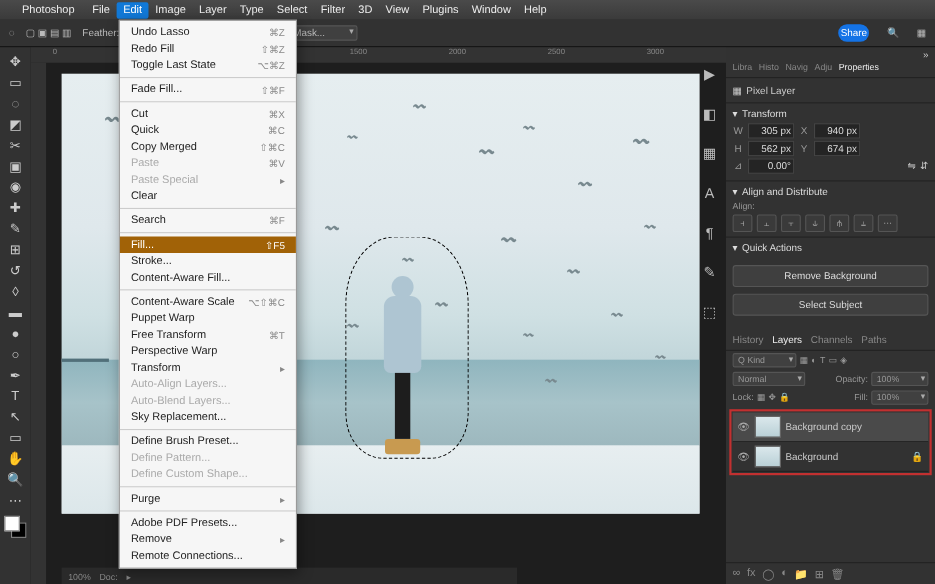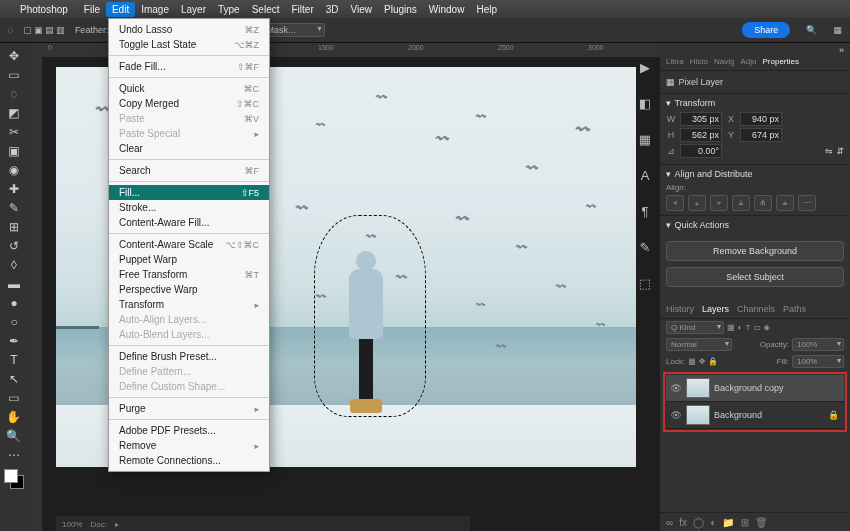--- a/index.html
+++ b/index.html
@@ -4,21 +4,21 @@
 <style>
   html,body{margin:0;padding:0;width:850px;height:531px;background:#1b1b1b;font-family:Helvetica,Arial,sans-serif;font-size:10px;color:#ccc;overflow:hidden}
   .menubar{height:18px;background:linear-gradient(#4a4a4a,#3a3a3a);display:flex;align-items:center;padding:0 6px;gap:4px}
   .apple{color:#ddd;font-size:11px;margin-right:4px}
   .mb-item{padding:2px 6px;color:#eee;font-size:10px;border-radius:2px}
   .mb-item.open{background:#1179d8;color:#fff}
   .options{height:24px;background:#323232;border-bottom:1px solid #111;display:flex;align-items:center;padding:0 8px;gap:10px;font-size:9px;color:#bbb}
   .options .opt{display:flex;align-items:center;gap:4px}
   .dd{background:#404040;border:1px solid #555;padding:1px 12px 1px 4px;border-radius:2px;position:relative}
   .dd:after{content:"▾";position:absolute;right:2px;top:0;font-size:8px;color:#aaa}
-  .share{margin-left:auto;background:#1473e6;color:#fff;padding:3px 12px;border-radius:10px;font-size:9px}
+  .share{margin-left:auto;background:#1473e6;color:#fff;padding:3px 2px;border-radius:10px;font-size:9px}
   .body{display:flex;height:489px}
   .tools{width:28px;background:#323232;display:flex;flex-direction:column;align-items:center;padding:4px 0;gap:2px}
   .tool{width:20px;height:17px;display:flex;align-items:center;justify-content:center;color:#ccc;font-size:12px;border-radius:2px}
   .swatch{width:20px;height:20px;margin-top:4px;position:relative}
   .swatch .fg{width:12px;height:12px;background:#fff;border:1px solid #888;position:absolute;top:0;left:0}
   .swatch .bg{width:12px;height:12px;background:#000;border:1px solid #888;position:absolute;bottom:0;right:0}
   .canvas-wrap{flex:1;background:#262626;display:flex;flex-direction:column;position:relative}
   .ruler-h{height:14px;background:#333;display:flex;align-items:center;font-size:7px;color:#888;position:relative;overflow:hidden;padding-left:14px}
   .ruler-h span{position:absolute;top:1px}
   .canvas-area{flex:1;display:flex}
@@ -32,21 +32,21 @@
   .person .body{width:34px;height:70px;background:#aec5d2;border-radius:10px 10px 6px 6px;margin:0 auto}
   .person .head{width:20px;height:20px;background:#aec5d2;border-radius:50%;margin:0 auto;margin-bottom:-2px}
   .person .legs{width:14px;height:60px;background:#1d1d1d;margin:0 auto}
   .person .boots{width:32px;height:14px;background:#c89a50;margin:0 auto;border-radius:3px}
   .marquee{position:absolute;bottom:50px;left:258px;width:110px;height:200px;border:1px dashed #000;border-radius:40% 40% 30% 30% / 30% 30% 20% 20%}
   .bird{position:absolute;color:#78898f;font-weight:bold}
   
   .dropdown{position:absolute;top:18px;left:108px;width:160px;background:#f6f6f6;border:1px solid #9a9a9a;box-shadow:2px 4px 12px rgba(0,0,0,.4);color:#222;padding:3px 0;font-size:10px;z-index:50}
   .dropdown .mi{display:flex;justify-content:space-between;align-items:center;padding:2px 10px;white-space:nowrap}
   .dropdown .mi.disabled{color:#aaa}
-  .dropdown .mi.hl{background:#0f766e;color:#fff}
+  .dropdown .mi.hl{background:#a16207;color:#fff}
   .dropdown .sep{height:1px;background:#ccc;margin:3px 0}
   .sc{color:#888;font-size:9px}
   .mi.hl .sc{color:#fff}
   
   .right{width:190px;background:#323232;display:flex;flex-direction:column;font-size:9px}
   .right-dock{position:absolute;right:194px;top:60px;width:22px;display:flex;flex-direction:column;gap:20px;align-items:center}
   .right-dock div{width:16px;height:16px;color:#bbb;font-size:13px;text-align:center}
   .tabs{display:flex;gap:6px;padding:4px 6px;border-bottom:1px solid #222;font-size:8px;color:#888}
   .tabs .active{color:#eee}
   .section{border-bottom:1px solid #222;padding:4px 6px}
@@ -313,29 +313,37 @@
   <div>✎</div>
   <div>⬚</div>
 </div>
 
 <div class="dropdown" id="editmenu">
     <div class="mi">
       <span>Undo Lasso</span>
       <span class="sc">⌘Z</span>
     </div>
     <div class="mi">
+      <span>Redo Fill</span>
+      <span class="sc">⇧⌘Z</span>
+    </div>
+    <div class="mi">
       <span>Toggle Last State</span>
       <span class="sc">⌥⌘Z</span>
     </div>
     <div class="sep"></div>
     <div class="mi">
       <span>Fade Fill...</span>
       <span class="sc">⇧⌘F</span>
     </div>
     <div class="sep"></div>
+    <div class="mi">
+      <span>Cut</span>
+      <span class="sc">⌘X</span>
+    </div>
     <div class="mi">
       <span>Quick</span>
       <span class="sc">⌘C</span>
     </div>
     <div class="mi">
       <span>Copy Merged</span>
       <span class="sc">⇧⌘C</span>
     </div>
     <div class="mi disabled">
       <span>Paste</span>
@@ -389,20 +397,24 @@
       <span class="sc">▸</span>
     </div>
     <div class="mi disabled">
       <span>Auto-Align Layers...</span>
       <span class="sc"></span>
     </div>
     <div class="mi disabled">
       <span>Auto-Blend Layers...</span>
       <span class="sc"></span>
     </div>
+    <div class="mi">
+      <span>Sky Replacement...</span>
+      <span class="sc"></span>
+    </div>
     <div class="sep"></div>
     <div class="mi">
       <span>Define Brush Preset...</span>
       <span class="sc"></span>
     </div>
     <div class="mi disabled">
       <span>Define Pattern...</span>
       <span class="sc"></span>
     </div>
     <div class="mi disabled">

